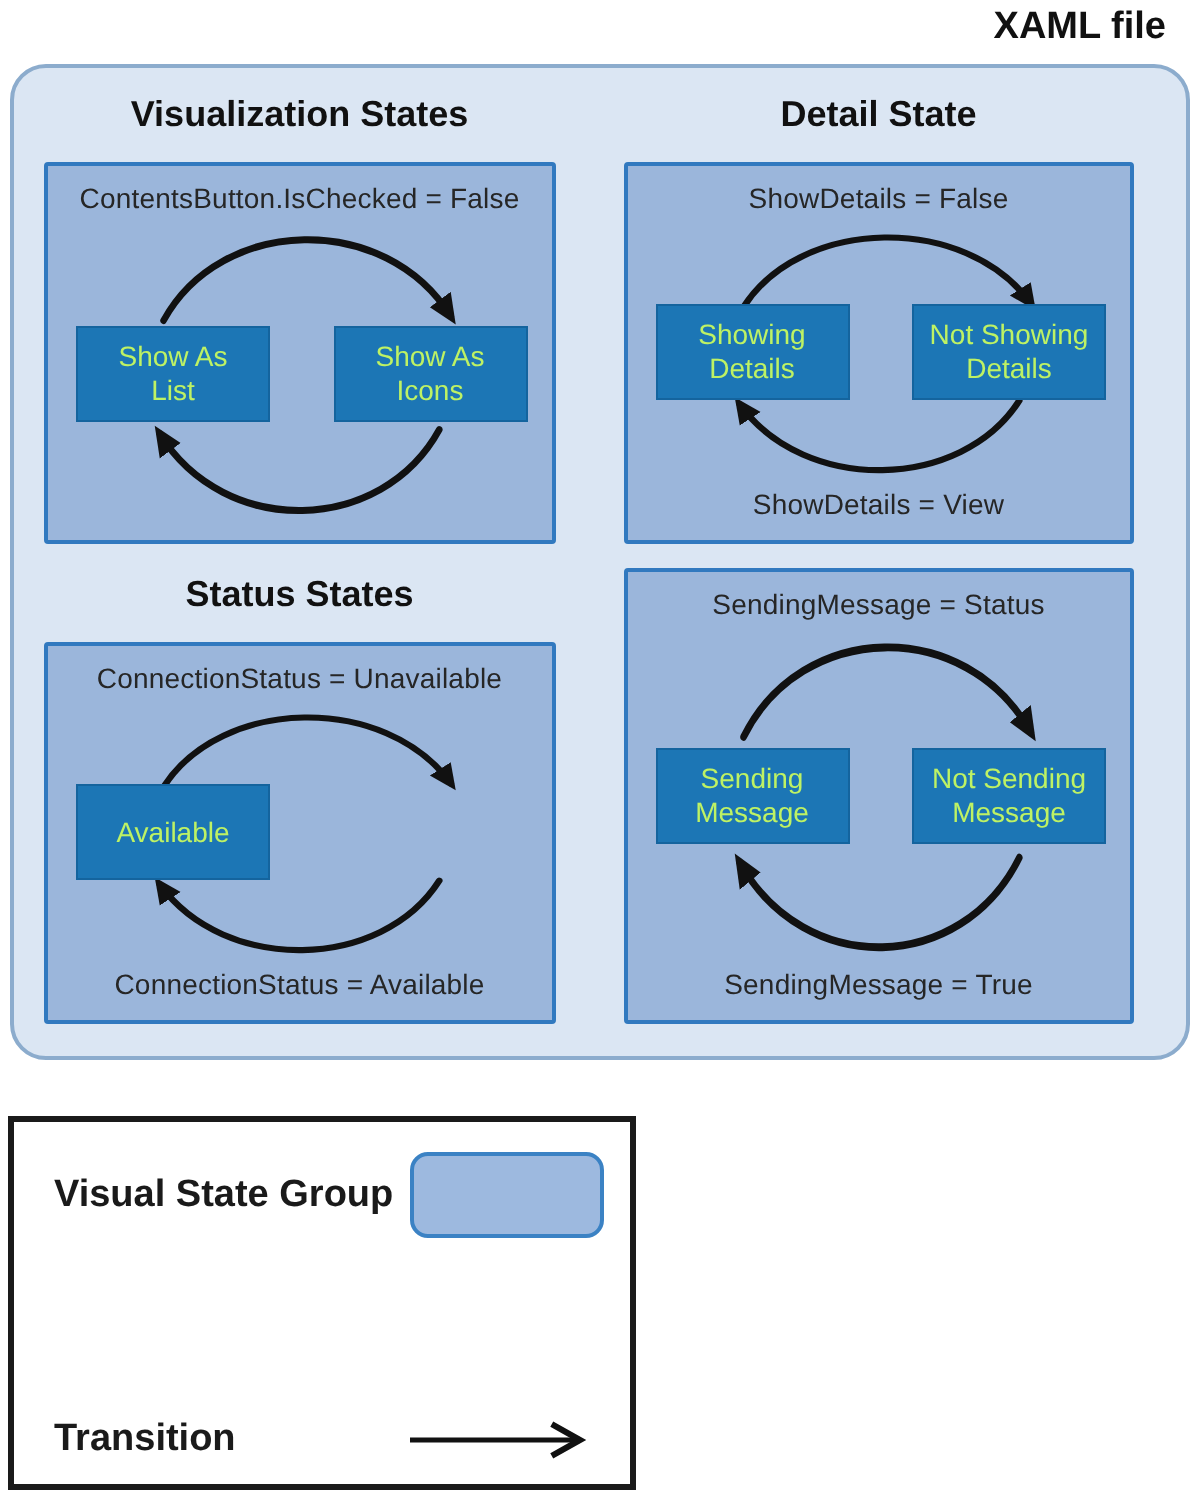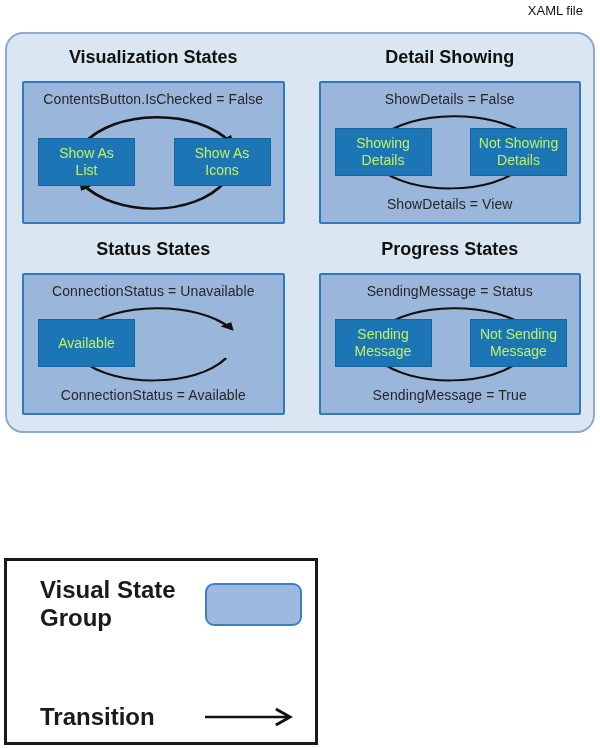--- a/index.html
+++ b/index.html
@@ -10,29 +10,29 @@
   }
   *{box-sizing:border-box;margin:0;padding:0;}
   html,body{width:600px;height:748px;}
   body{
     position:relative;background:#ffffff;
     font-family:"Liberation Sans","DejaVu Sans",sans-serif;
     color:var(--text-dark);overflow:hidden;
   }
   .page-title{
     position:absolute;top:3px;right:17px;
-    font-size:13px;font-weight:normal;color:var(--text-dark);
+    font-size:19px;font-weight:bold;color:var(--text-dark);
   }
   .outer{
-    position:absolute;left:5px;top:32px;width:590px;height:401px;
+    position:absolute;left:5px;top:32px;width:590px;height:498px;
     background:var(--outer-fill);
     border:2px solid var(--outer-border);border-radius:18px;
     display:grid;grid-template-columns:1fr 1fr;
     column-gap:34px;row-gap:12px;
-    padding:10px 12px 16px 15px;
+    padding:10px 26px 16px 15px;
   }
   .cell{display:flex;flex-direction:column;align-items:center;min-height:0;}
   .group-title{
     font-size:18px;font-weight:bold;line-height:22px;
     margin:2px 0 13px;color:var(--text-dark);text-align:center;
   }
   .group-box{
     width:100%;flex:1;
     background:var(--group-fill);
     border:2.5px solid var(--group-border);border-radius:2px;
@@ -59,21 +59,21 @@
   }
   .state.left{left:6px;}
   .state.right{right:4px;}
   .legend{
     position:absolute;left:4px;top:558px;width:314px;height:187px;
     background:#ffffff;border:3px solid #1a1a1a;
     display:flex;flex-direction:column;justify-content:space-between;
     padding:15px 12px 11px 20px;
   }
   .legend-row{display:flex;align-items:center;justify-content:space-between;}
-  .legend-label{font-size:24px;font-weight:bold;color:#1a1a1a;margin-left:13px;}
+  .legend-label{font-size:19px;font-weight:bold;color:#1a1a1a;}
   .legend-graphic{width:100px;display:flex;align-items:center;justify-content:center;flex:none;}
   .swatch-group{
     width:97px;height:43px;border-radius:9px;
     background:#9db9df;border:2.5px solid #3b82c4;
   }
   .swatch-state{width:97px;height:48px;background:var(--state-fill);border:1px solid var(--state-border);}
 </style>
 </head>
 <body>
 
@@ -103,21 +103,21 @@
         </svg>
         <div class="state left">Show As
 List</div>
         <div class="state right">Show As
 Icons</div>
       </div>
     </div>
   </section>
 
   <section class="cell">
-    <h2 class="group-title">Detail Showing</h2>
+    <h2 class="group-title">Detail State</h2>
     <div class="group-box">
       <div class="cond">ShowDetails = False</div>
       <div class="cycle">
         <svg class="arrows" viewBox="0 0 246 142" preserveAspectRatio="none">
           <path d="M 52 46 C 82 -4, 168 -6, 202 44" marker-end="url(#ah)"></path>
           <path d="M 196 98 C 166 148, 84 150, 50 100" marker-end="url(#ah)"></path>
         </svg>
         <div class="state left">Showing
 Details</div>
         <div class="state right">Not Showing
@@ -136,21 +136,20 @@
           <path d="M 52 46 C 82 -4, 168 -6, 202 44" marker-end="url(#ah)"></path>
           <path d="M 196 98 C 166 148, 84 150, 50 100" marker-end="url(#ah)"></path>
         </svg>
         <div class="state left">Available</div>
       </div>
       <div class="cond">ConnectionStatus = Available</div>
     </div>
   </section>
 
   <section class="cell">
-    <h2 class="group-title">Progress States</h2>
     <div class="group-box">
       <div class="cond">SendingMessage = Status</div>
       <div class="cycle">
         <svg class="arrows" viewBox="0 0 246 142" preserveAspectRatio="none">
           <path d="M 52 46 C 82 -4, 168 -6, 202 44" marker-end="url(#ah)"></path>
           <path d="M 196 98 C 166 148, 84 150, 50 100" marker-end="url(#ah)"></path>
         </svg>
         <div class="state left">Sending
 Message</div>
         <div class="state right">Not Sending

